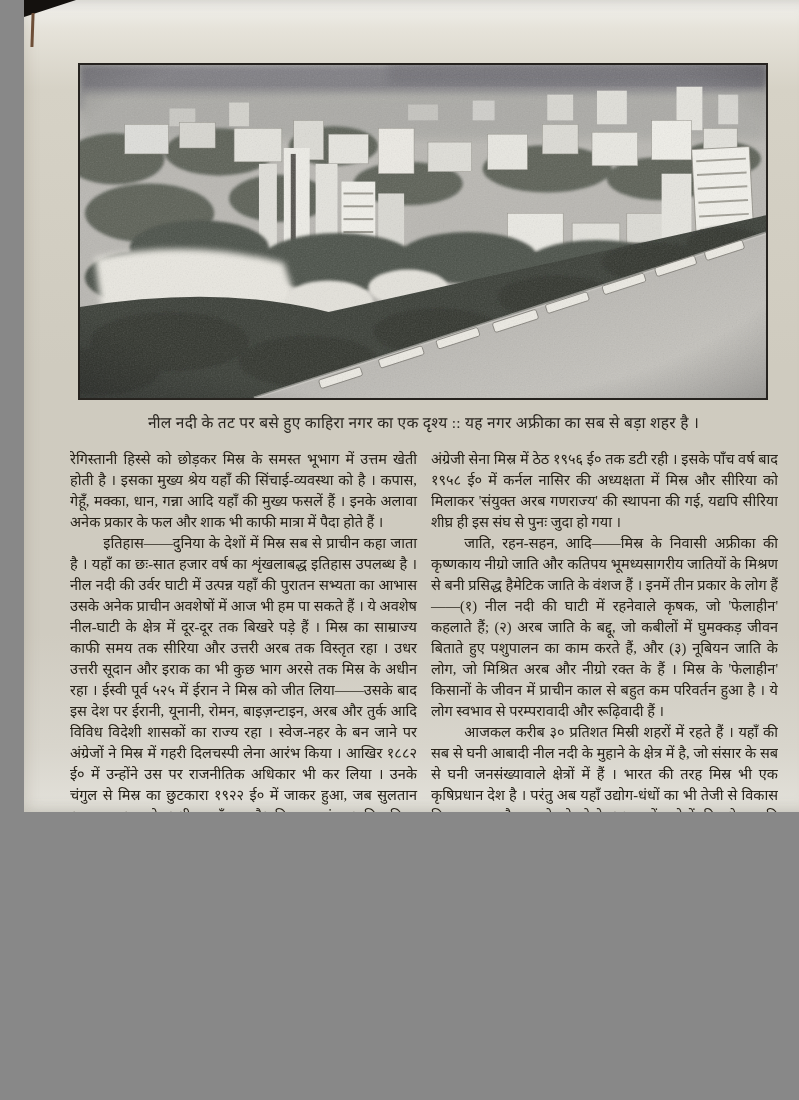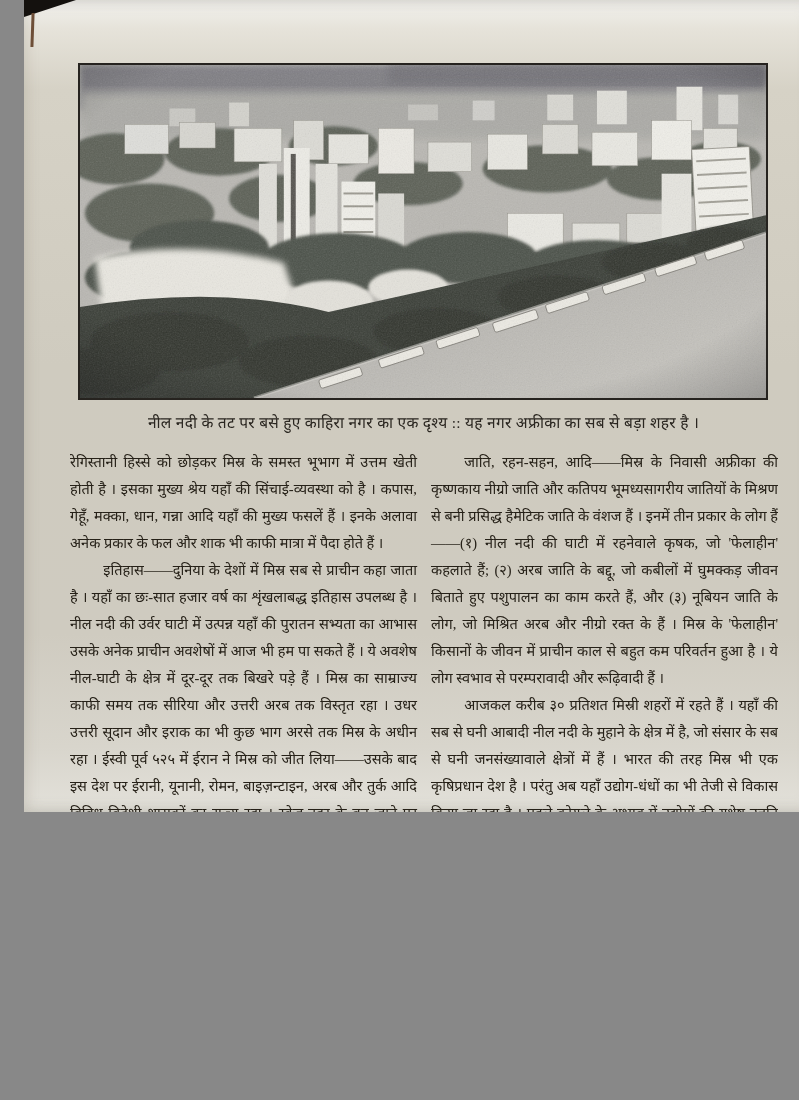--- a/index.html
+++ b/index.html
@@ -16,21 +16,21 @@
     border-left:52px solid #14110e;border-bottom:17px solid transparent;}
   .corner-line{position:absolute;left:7px;top:13px;width:3px;height:34px;background:#6d4e37;transform:rotate(2deg);}
   .photo-frame{position:absolute;left:54px;top:63px;width:690px;height:337px;margin:0;
     border:2px solid #26231f;box-sizing:border-box;background:#b9b7b2;overflow:hidden;}
   .photo-frame svg{display:block;width:100%;height:100%;}
   .caption{position:absolute;left:0;top:411px;width:100%;text-align:center;
     font-size:15.5px;letter-spacing:.3px;color:#2a2620;}
   .columns{position:absolute;left:46px;top:449px;width:708px;height:600px;
     display:flex;gap:14px;overflow:hidden;}
   .col{flex:1 1 0;min-width:0;}
-  .col p{margin:0;font-size:14.5px;line-height:27px;text-align:justify;
+  .col p{margin:0;font-size:14.5px;line-height:21px;text-align:justify;
     text-justify:inter-word;color:#262118;}
   .col p.indent{text-indent:2.3em;}
   .watermark{position:absolute;left:160px;top:1014px;white-space:nowrap;
     font-style:italic;font-size:38px;letter-spacing:2.5px;
     color:rgba(125,119,106,.16);
     -webkit-text-stroke:1.3px rgba(80,74,62,.5);
     text-shadow:0 0 1px rgba(80,74,62,.35);
     transform:skewX(-6deg);pointer-events:none;}
   .footer{position:absolute;left:28px;right:47px;top:1051px;
     display:flex;justify-content:space-between;align-items:baseline;
@@ -192,20 +192,21 @@
   </figure>
 
   <div class="caption">नील नदी के तट पर बसे हुए काहिरा नगर का एक दृश्य :: यह नगर अफ्रीका का सब से बड़ा शहर है ।</div>
 
   <div class="columns">
     <div class="col">
       <p>रेगिस्तानी हिस्से को छोड़कर मिस्र के समस्त भूभाग में उत्तम खेती होती है । इसका मुख्य श्रेय यहाँ की सिंचाई-व्यवस्था को है । कपास, गेहूँ, मक्का, धान, गन्ना आदि यहाँ की मुख्य फसलें हैं । इनके अलावा अनेक प्रकार के फल और शाक भी काफी मात्रा में पैदा होते हैं ।</p>
       <p class="indent">इतिहास——दुनिया के देशों में मिस्र सब से प्राचीन कहा जाता है । यहाँ का छः-सात हजार वर्ष का शृंखलाबद्ध इतिहास उपलब्ध है । नील नदी की उर्वर घाटी में उत्पन्न यहाँ की पुरातन सभ्यता का आभास उसके अनेक प्राचीन अवशेषों में आज भी हम पा सकते हैं । ये अवशेष नील-घाटी के क्षेत्र में दूर-दूर तक बिखरे पड़े हैं । मिस्र का साम्राज्य काफी समय तक सीरिया और उत्तरी अरब तक विस्तृत रहा । उधर उत्तरी सूदान और इराक का भी कुछ भाग अरसे तक मिस्र के अधीन रहा । ईस्वी पूर्व ५२५ में ईरान ने मिस्र को जीत लिया——उसके बाद इस देश पर ईरानी, यूनानी, रोमन, बाइज़न्टाइन, अरब और तुर्क आदि विविध विदेशी शासकों का राज्य रहा । स्वेज-नहर के बन जाने पर अंग्रेजों ने मिस्र में गहरी दिलचस्पी लेना आरंभ किया । आखिर १८८२ ई० में उन्होंने उस पर राजनीतिक अधिकार भी कर लिया । उनके चंगुल से मिस्र का छुटकारा १९२२ ई० में जाकर हुआ, जब सुलतान अहमद फुआद के अधीन वहाँ एक वैधानिक राजतंत्र स्थापित किया गया । अंत में जनरल नजीब के नेतृत्व में सैनिक क्रांति के बाद १९५३ ई० में मिस्र में एक गणतंत्र स्थापित किया गया । पर</p>
     </div>
     <div class="col">
+      <p>अंग्रेजी सेना मिस्र में ठेठ १९५६ ई० तक डटी रही । इसके पाँच वर्ष बाद १९५८ ई० में कर्नल नासिर की अध्यक्षता में मिस्र और सीरिया को मिलाकर 'संयुक्त अरब गणराज्य' की स्थापना की गई, यद्यपि सीरिया शीघ्र ही इस संघ से पुनः जुदा हो गया ।</p>
       <p class="indent">जाति, रहन-सहन, आदि——मिस्र के निवासी अफ्रीका की कृष्णकाय नीग्रो जाति और कतिपय भूमध्यसागरीय जातियों के मिश्रण से बनी प्रसिद्ध हैमेटिक जाति के वंशज हैं । इनमें तीन प्रकार के लोग हैं——(१) नील नदी की घाटी में रहनेवाले कृषक, जो 'फेलाहीन' कहलाते हैं; (२) अरब जाति के बद्दू, जो कबीलों में घुमक्कड़ जीवन बिताते हुए पशुपालन का काम करते हैं, और (३) नूबियन जाति के लोग, जो मिश्रित अरब और नीग्रो रक्त के हैं । मिस्र के 'फेलाहीन' किसानों के जीवन में प्राचीन काल से बहुत कम परिवर्तन हुआ है । ये लोग स्वभाव से परम्परावादी और रूढ़िवादी हैं ।</p>
       <p class="indent">आजकल करीब ३० प्रतिशत मिस्री शहरों में रहते हैं । यहाँ की सब से घनी आबादी नील नदी के मुहाने के क्षेत्र में है, जो संसार के सब से घनी जनसंख्यावाले क्षेत्रों में हैं । भारत की तरह मिस्र भी एक कृषिप्रधान देश है । परंतु अब यहाँ उद्योग-धंधों का भी तेजी से विकास किया जा रहा है । पहले कोयले के अभाव में उद्योगों की यथेष्ट उन्नति यहाँ नहीं हो पाई थी, परंतु बिजली और तेल के प्रयोग से इस दिशा में अब काफी प्रगति हो रही है ।</p>
     </div>
   </div>
 
   <div class="watermark">vishvabhartigyankosh.in</div>
 
   <div class="footer">
     <span>संसार के देश और उनके निवासी——(२) अफ्रीका महाद्वीप</span>
     <span class="pagenum">३८५१</span>

